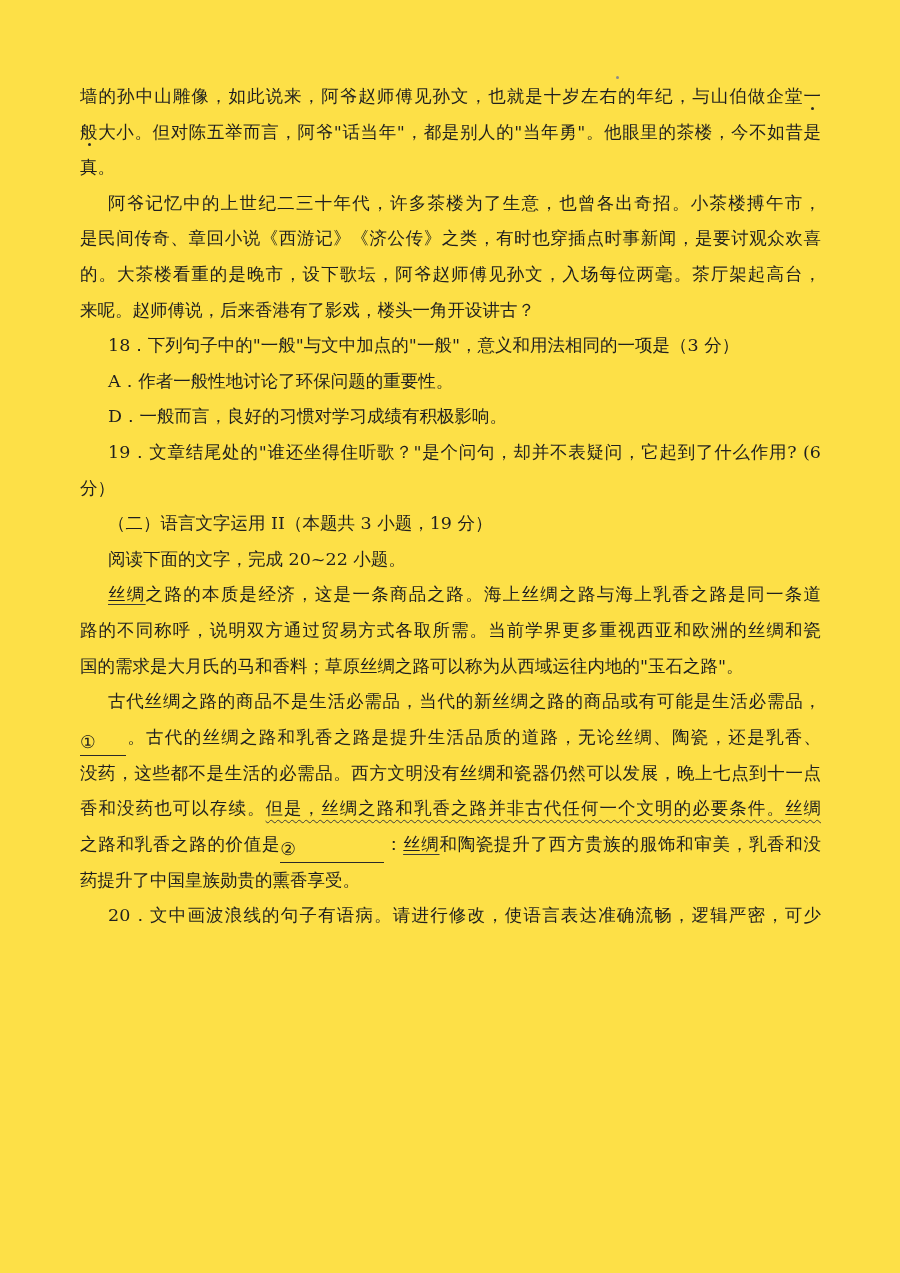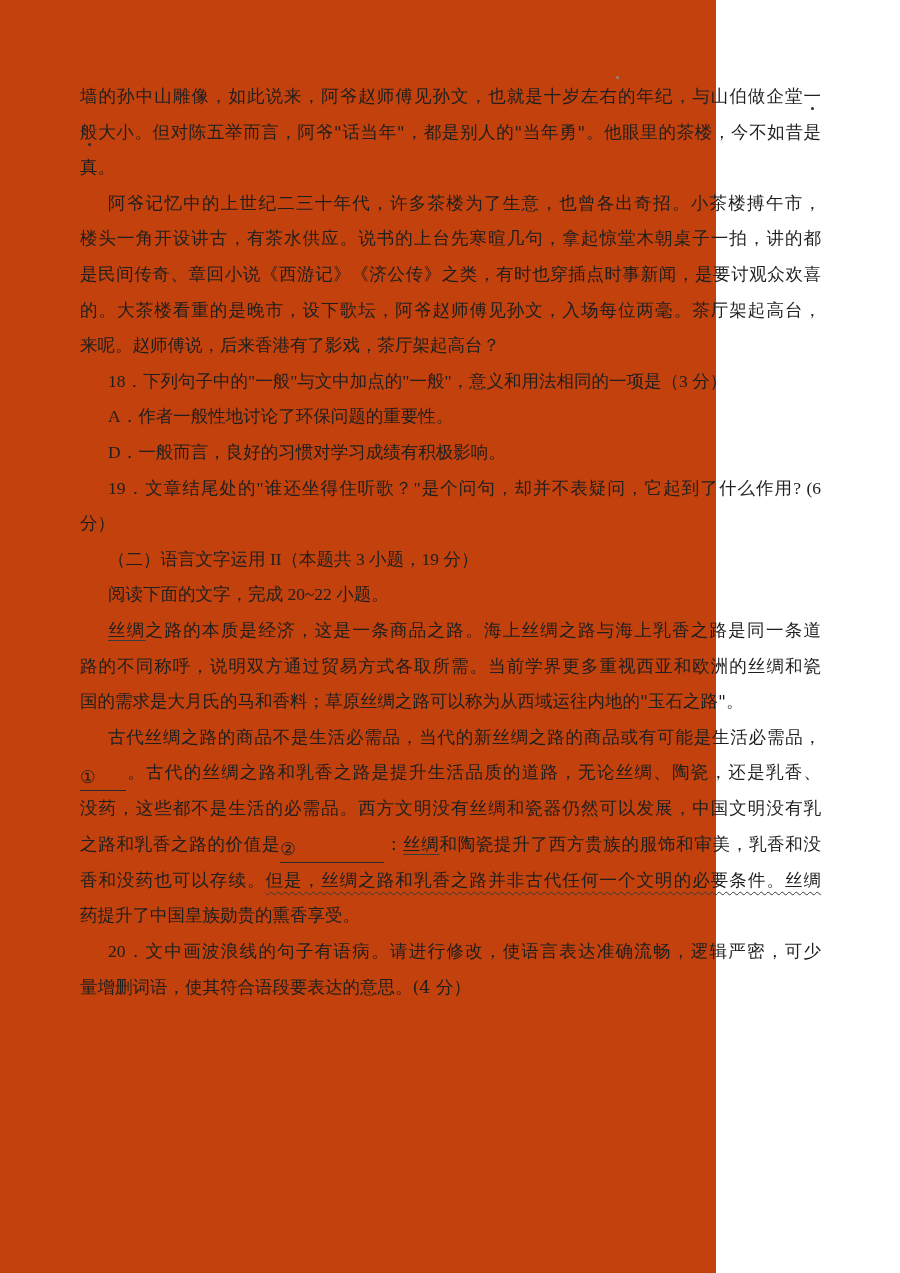--- a/index.html
+++ b/index.html
@@ -9,41 +9,41 @@
   }
   body {
     width: 900px;
     height: 1273px;
     position: relative;
     overflow: hidden;
   }
   .page {
     position: absolute;
     left: 0; top: 0;
-    width: 716px; height: 1273px;
-    background: #c2410c;
+    width: 900px; height: 1273px;
+    background: #fde047;
   }
   .doc {
     position: absolute;
     left: 80px;
     top: 79px;
     width: 741px;
     font-family: "DejaVu Serif", "Liberation Serif", serif;
     font-size: 17.5px;
     line-height: 35.6px;
     color: #1f1f1f;
   }
   .line {
     text-align: justify;
     text-align-last: left;
     min-height: 35.6px;
     white-space: normal;
   }
   .line.fill { text-align-last: justify; }
-  .line.ind  { text-indent: 28px; font-family: Liberation Serif, serif; }
+  .line.ind  { text-indent: 28px; }
   .seg { }
   .seg.wavy {
     text-decoration-line: underline;
     text-decoration-style: wavy;
     text-decoration-color: #3a3a3a;
     text-decoration-thickness: 1px;
     text-underline-offset: 5px;
   }
   .seg.uline {
     text-decoration-line: underline;
@@ -83,36 +83,34 @@
 </head>
 <body>
 
 <div class="page">
   <div class="speck"></div>
   <div class="doc">
       <div class="line fill"><span class="seg">墙的孙中山雕像，如此说来，阿爷赵师傅见孙文，也就是十岁左右的年纪，与山伯做企堂</span><span class="seg emdot">一</span></div>
       <div class="line fill"><span class="seg emdot">般</span><span class="seg">大小。但对陈五举而言，阿爷"话当年"，都是别人的"当年勇"。他眼里的茶楼，今不如昔是</span></div>
       <div class="line"><span class="seg">真。</span></div>
       <div class="line fill ind"><span class="seg">阿爷记忆中的上世纪二三十年代，许多茶楼为了生意，也曾各出奇招。小茶楼搏午市，</span></div>
-      <div class="line fill"><span class="seg">楼头一角开设讲古，有茶水供应。说书的上台先寒暄几句，拿起惊堂木朝桌子一拍，讲的都</span></div>
       <div class="line fill"><span class="seg">是民间传奇、章回小说《西游记》《济公传》之类，有时也穿插点时事新闻，是要讨观众欢喜</span></div>
       <div class="line fill"><span class="seg">的。大茶楼看重的是晚市，设下歌坛，阿爷赵师傅见孙文，入场每位两毫。茶厅架起高台，</span></div>
-      <div class="line"><span class="seg">来呢。赵师傅说，后来香港有了影戏，茶厅架起高台？</span></div>
+      <div class="line"><span class="seg">来呢。赵师傅说，后来香港有了影戏，楼头一角开设讲古？</span></div>
       <div class="line ind"><span class="seg">18．下列句子中的"一般"与文中加点的"一般"，意义和用法相同的一项是（3 分）</span></div>
       <div class="line ind"><span class="seg">A．作者一般性地讨论了环保问题的重要性。</span></div>
       <div class="line ind"><span class="seg">D．一般而言，良好的习惯对学习成绩有积极影响。</span></div>
       <div class="line fill ind"><span class="seg">19．文章结尾处的"谁还坐得住听歌？"是个问句，却并不表疑问，它起到了什么作用? (6</span></div>
       <div class="line"><span class="seg">分）</span></div>
       <div class="line ind"><span class="seg">（二）语言文字运用 II（本题共 3 小题，19 分）</span></div>
       <div class="line ind"><span class="seg">阅读下面的文字，完成 20~22 小题。</span></div>
       <div class="line fill ind"><span class="seg uline">丝绸</span><span class="seg">之路的本质是经济，这是一条商品之路。海上丝绸之路与海上乳香之路是同一条道</span></div>
       <div class="line fill"><span class="seg">路的不同称呼，说明双方通过贸易方式各取所需。当前学界更多重视西亚和欧洲的丝绸和瓷</span></div>
       <div class="line"><span class="seg">国的需求是大月氏的马和香料；草原丝绸之路可以称为从西域运往内地的"玉石之路"。</span></div>
       <div class="line fill ind"><span class="seg">古代丝绸之路的商品不是生活必需品，当代的新丝绸之路的商品或有可能是生活必需品，</span></div>
       <div class="line fill"><span class="seg blank" style="width: 46px; text-align: left;">①</span><span class="seg">。古代的丝绸之路和乳香之路是提升生活品质的道路，无论丝绸、陶瓷，还是乳香、</span></div>
-      <div class="line fill"><span class="seg">没药，这些都不是生活的必需品。西方文明没有丝绸和瓷器仍然可以发展，中国文明没有乳</span></div>
+      <div class="line fill"><span class="seg">没药，这些都不是生活的必需品。西方文明没有丝绸和瓷器仍然可以发展，晚上七点到十一点</span></div>
+      <div class="line fill"><span class="seg">香和没药也可以存续。</span><span class="seg wavy">但是，丝绸之路和乳香之路并非古代任何一个文明的必要条件。丝绸</span></div>
       <div class="line fill"><span class="seg">之路和乳香之路的价值是</span><span class="seg blank" style="width: 104px;">②</span><span class="seg">：</span><span class="seg uline">丝绸</span><span class="seg">和陶瓷提升了西方贵族的服饰和审美，乳香和没</span></div>
-      <div class="line fill"><span class="seg">香和没药也可以存续。</span><span class="seg wavy">但是，丝绸之路和乳香之路并非古代任何一个文明的必要条件。丝绸</span></div>
       <div class="line"><span class="seg">药提升了中国皇族勋贵的熏香享受。</span></div>
       <div class="line fill ind"><span class="seg">20．文中画波浪线的句子有语病。请进行修改，使语言表达准确流畅，逻辑严密，可少</span></div>
-      <div class="line"><span class="seg">量增删词语，使其符合语段要表达的意思。(4 分）</span></div>
     </div>
 </div>
 
 </body></html>

